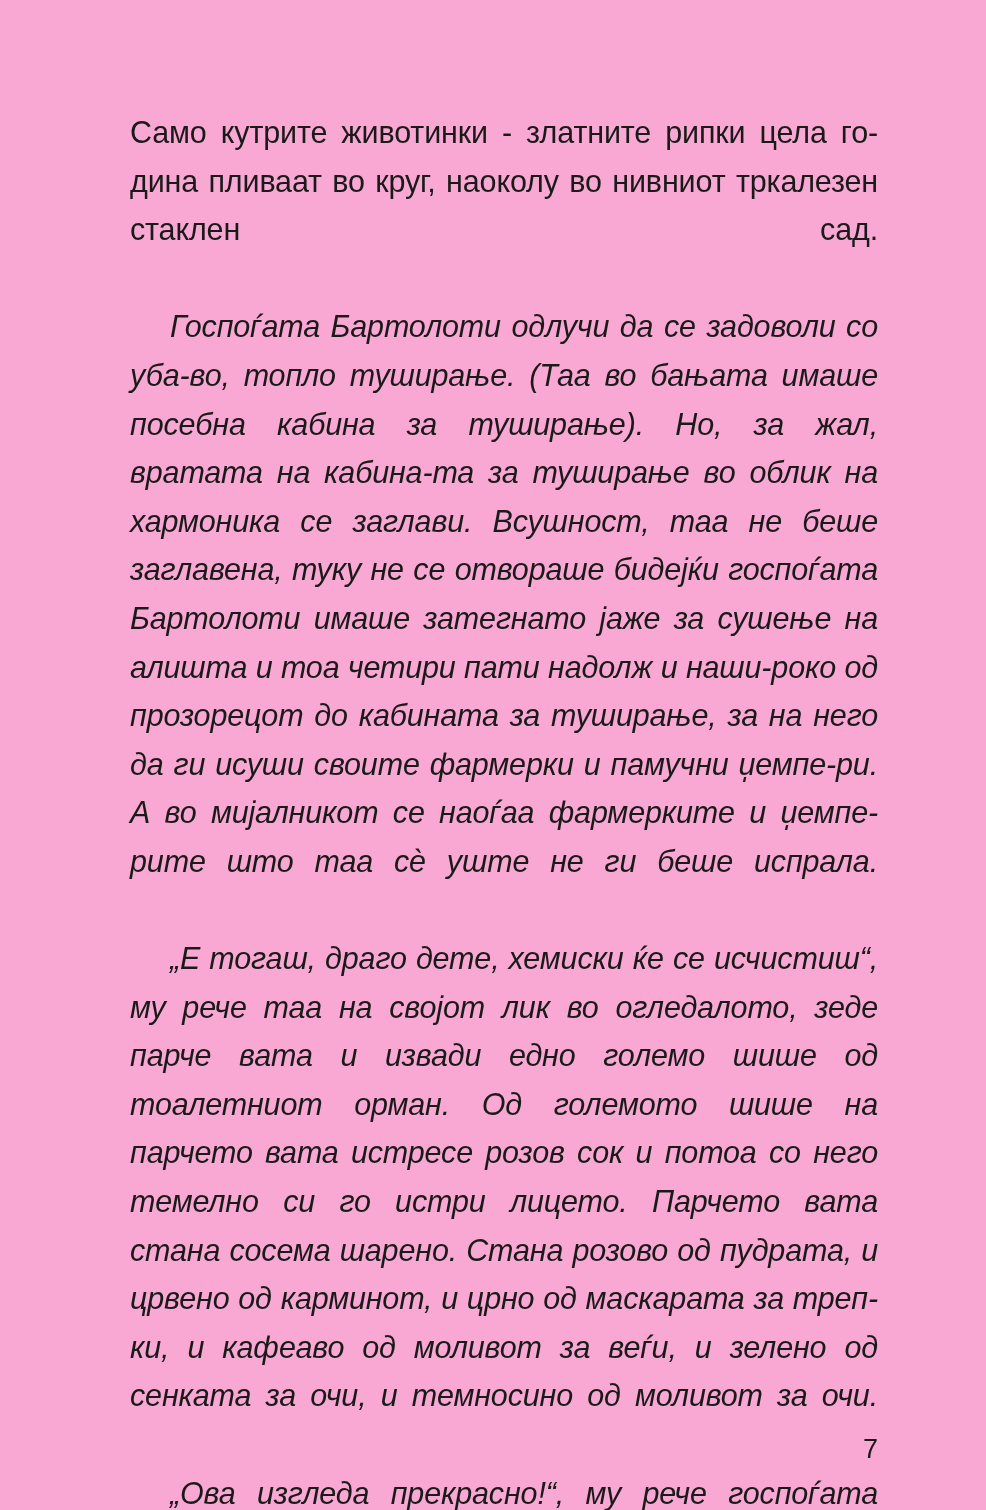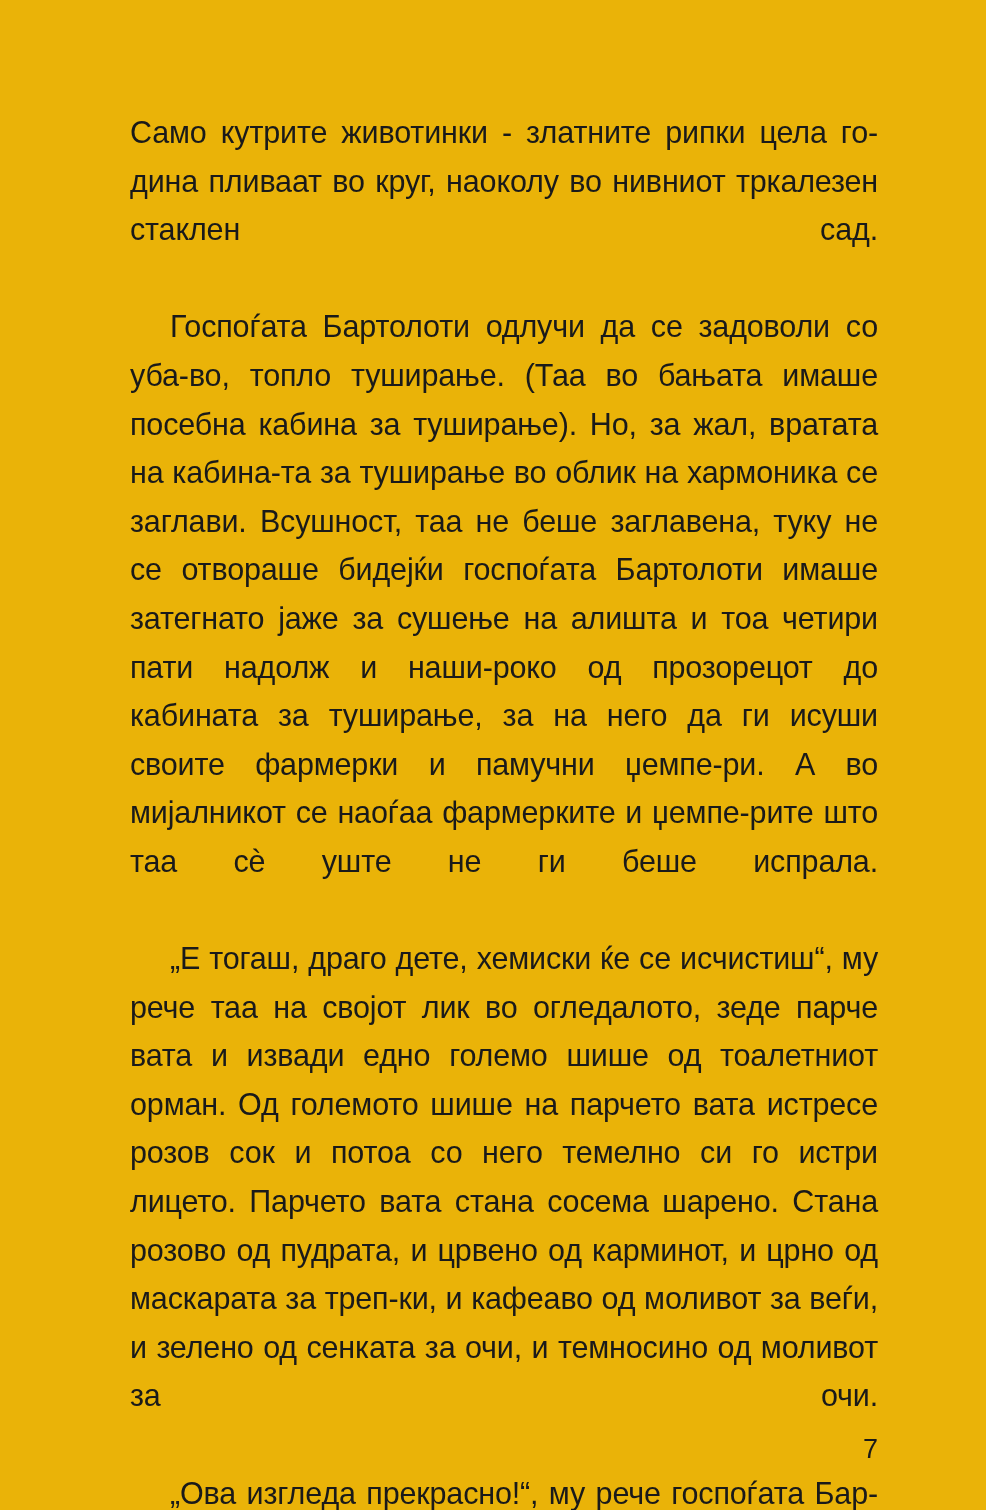--- a/index.html
+++ b/index.html
@@ -14,21 +14,21 @@
     overflow: hidden;
     position: relative;
   }
 
   .page {
     position: absolute;
     left: 0;
     top: 0;
     width: 986px;
     height: 1510px;
-    background: #eab308;
+    background: #f9a8d4;
   }
 
   .text-block {
     position: absolute;
     left: 130px;
     top: 108px;
     width: 748px;
   }
 
   .para {
@@ -40,20 +40,21 @@
     text-align: justify;
     text-justify: inter-word;
     letter-spacing: -0.15px;
     word-spacing: 0px;
     hyphens: manual;
     -webkit-hyphens: manual;
   }
 
   .para + .para {
     text-indent: 40px;
+    font-style: italic;
   }
 
   
   .para::after {
     content: "";
     display: inline-block;
     width: 100%;
   }
   .para.last-flow::after { content: none; }
 

